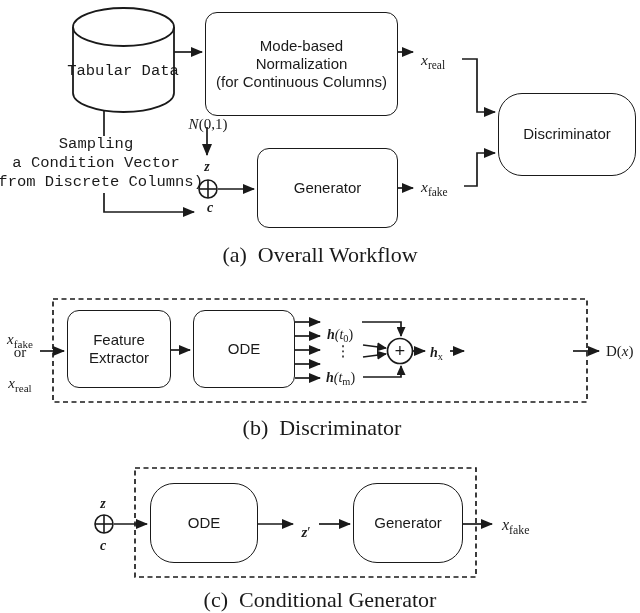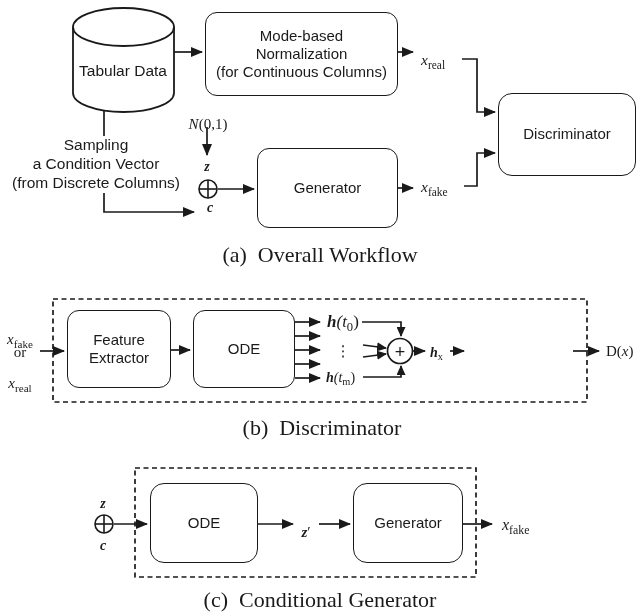--- a/index.html
+++ b/index.html
@@ -7,24 +7,24 @@
     position:relative; width:640px; height:613px; background:#ffffff;
     font-family:"Liberation Sans", sans-serif; color:#1a1a1a; overflow:hidden;
   }
   svg.layer { position:absolute; left:0; top:0; width:640px; height:613px; }
   .box {
     position:absolute; box-sizing:border-box; background:#ffffff;
     border:1.7px solid #1a1a1a; display:flex; align-items:center; justify-content:center;
     text-align:center; font-size:15px; line-height:1.22; white-space:pre-line;
   }
   .r12 { border-radius:12px; }
-  .r14 { border-radius:14px; }
+  .r14 { border-radius:24px; }
   .ctr { position:absolute; transform:translate(-50%,-50%); text-align:center; white-space:pre-line; }
   .lv  { position:absolute; transform:translateY(-50%); white-space:nowrap; }
-  .sans { font-family:Liberation Sans, sans-serif; }
+  .sans { font-family:Liberation Mono, monospace; }
   .serif { font-family:"Liberation Serif", serif; }
   .m  { font-family:"Liberation Serif", serif; font-style:italic; }
   .mb { font-family:"Liberation Serif", serif; font-style:italic; font-weight:700; }
   .up { font-style:normal;margin-top:45px; }
   sub { font-size:74%; line-height:0; font-style:normal; font-family:"Liberation Serif", serif; }
   .cap { font-family:"Liberation Serif", serif; font-size:22px; white-space:pre; }
   .fs14 { font-size:14px; } .fs15 { font-size:15px; }
   .plus-glyph { font-size:18px; font-weight:400; }
   .dots { font-family:"Liberation Serif", serif; font-size:15px; letter-spacing:0; }
 </style>
@@ -98,21 +98,21 @@
 
     <g stroke="#1a1a1a" stroke-width="1.6" fill="#ffffff">
       <circle cx="104" cy="524" r="9"></circle>
       <line x1="95" y1="524" x2="113" y2="524"></line>
       <line x1="104" y1="515" x2="104" y2="533"></line>
     </g>
   </svg>
 
   <div class="ctr sans" style="left:123px; top:71px; font-size:15.5px;">Tabular Data</div>
 
-  <div class="box r12" style="left:205px; top:12px; width:193px; height:84px;">
+  <div class="box r12" style="left:205px; top:12px; width:193px; height:104px;">
     <span>Mode-based
 Normalization
 (for Continuous Columns)</span>
   </div>
 
   <div class="ctr sans" style="left:96px; top:164px; font-size:15.5px; line-height:1.23;">Sampling
 a Condition Vector
 (from Discrete Columns)</div>
 
   <div class="ctr" style="left:208px; top:115px; font-size:15px;">
@@ -149,21 +149,21 @@
 
   <div class="box r12" style="left:67px; top:310px; width:104px; height:78px;">
     <span>Feature
 Extractor</span>
   </div>
 
   <div class="box r12" style="left:193px; top:310px; width:102px; height:78px;">
     <span>ODE</span>
   </div>
 
-  <div class="lv" style="left:327px; top:322px; font-size:17px;text-align:right;">
+  <div class="lv" style="left:327px; top:334px; font-size:14px;text-align:right;">
     <span class="mb">h</span><span class="m">(t</span><sub>0</sub><span class="serif up">)</span>
   </div>
   <div class="ctr dots" style="left:343px; top:351px;">⋮</div>
   <div class="lv" style="left:326px; top:377px; font-size:14px;">
     <span class="mb">h</span><span class="m">(t</span><sub>m</sub><span class="serif up">)</span>
   </div>
 
   <div class="ctr plus-glyph sans" style="left:400px; top:351.5px;">+</div>
 
   <div class="lv" style="left:430px; top:352px; font-size:14px;">

